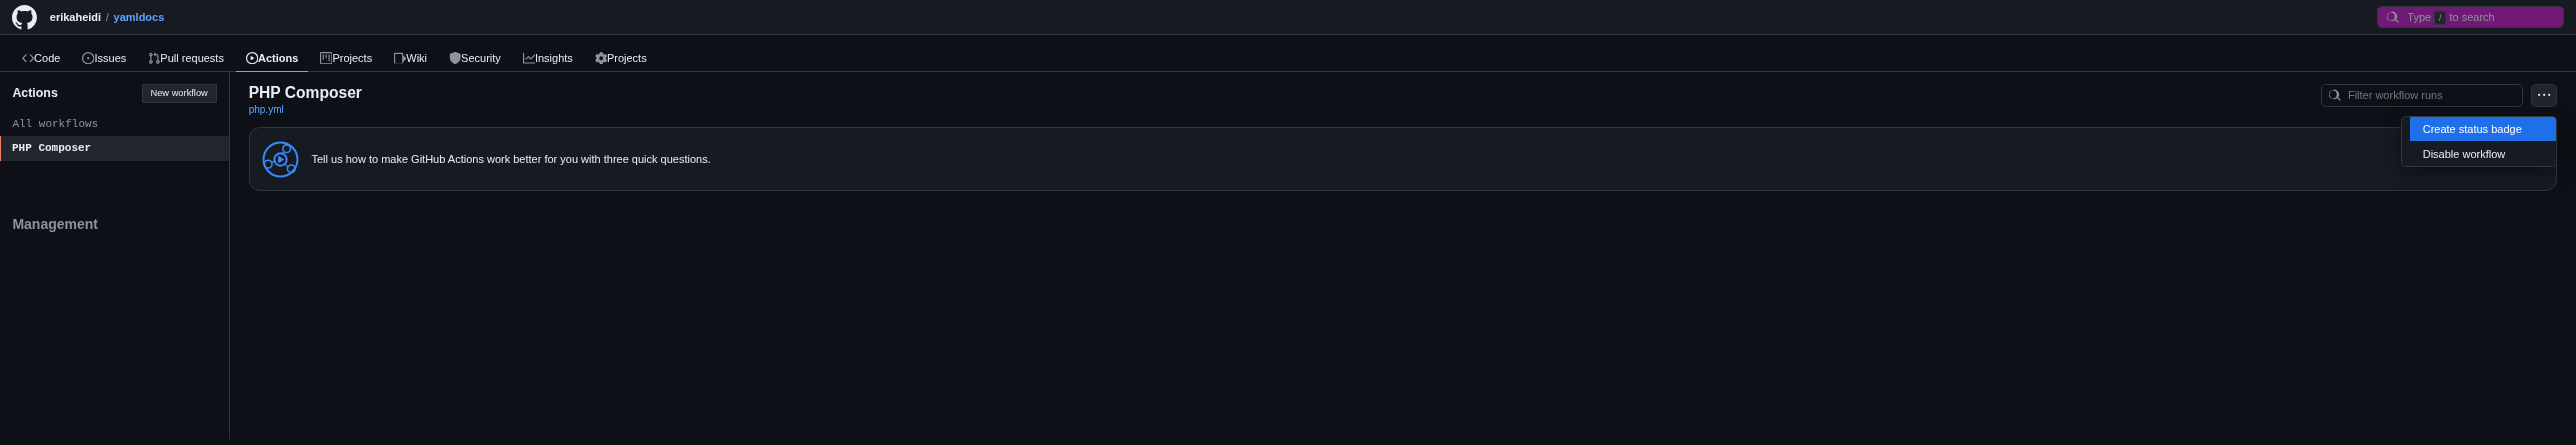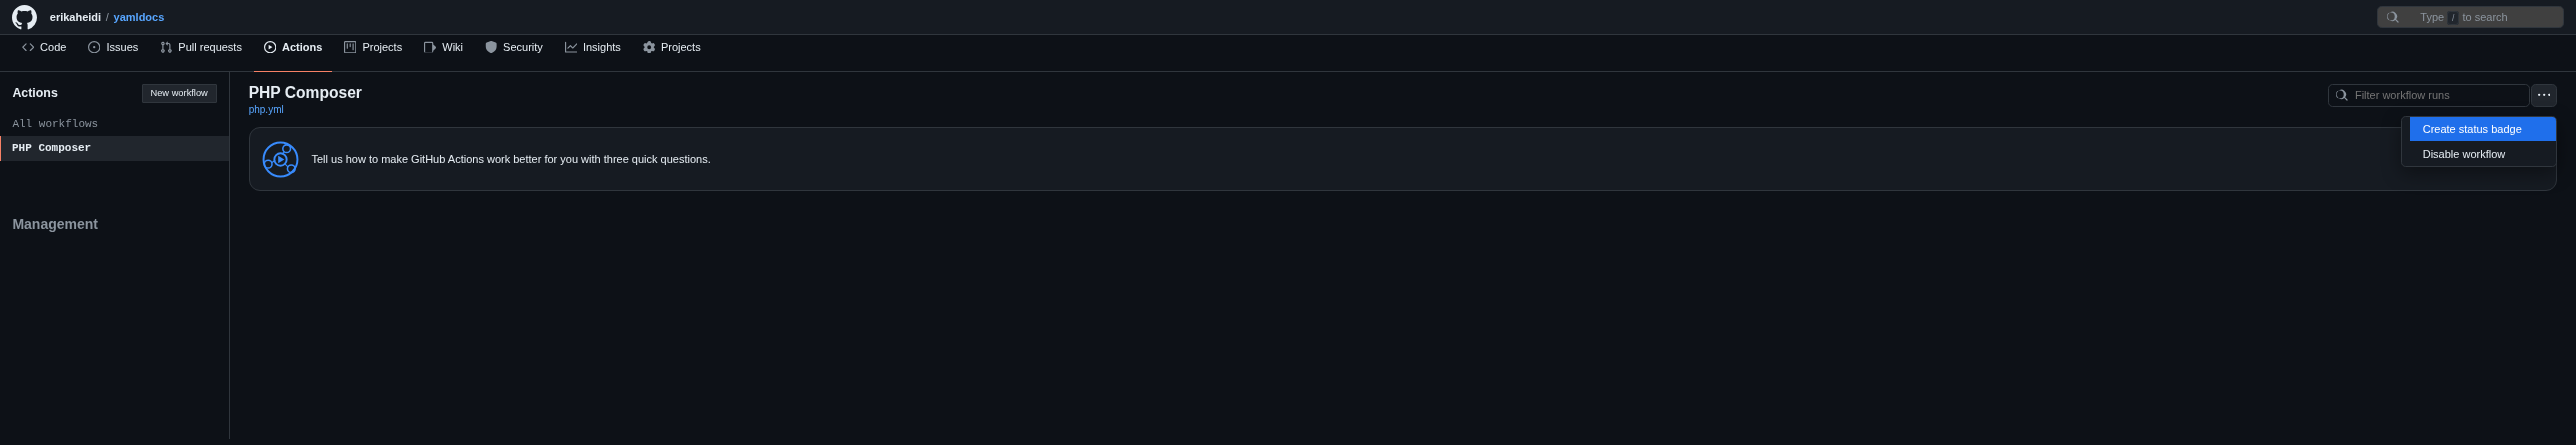--- a/index.html
+++ b/index.html
@@ -38,25 +38,25 @@
       color: #8b949e;
       font-weight: 400;
     }
     .nav-breadcrumb .repo-name {
       color: #58a6ff;
     }
     .nav-search {
       margin-left: auto;
       display: flex;
       align-items: center;
-      background: #404040;
+      background: #701a75;
       border: 0.8px solid #30363d;
       border-radius: 4.7px;
       padding: 3.9px 9.3px;
-      gap: 21px;
+      gap: 8px;
       min-width: 187px;
       color: #8b949e;
       font-size: 11px;
     }
     .nav-search svg {
       fill: #8b949e;
       flex-shrink: 0;
     }
 
     
@@ -64,22 +64,22 @@
       background: #0d1117;
       border-bottom: 0.8px solid #30363d;
       display: flex;
       align-items: center;
       padding: 0 12.4px;
       gap: 3.1px;
       height: 37px;
     }
     .repo-nav-item {
       display: flex;
-      align-items: flex-start;
-      gap: 6px;
+      align-items: flex-end;
+      gap: 0;
       padding: 6.2px 9.3px;
       color: #e6edf3;
       font-size: 11px;
       cursor: pointer;
       border-bottom: 1.6px solid transparent;
       height: 37px;
       text-decoration: none;
       white-space: nowrap;
     }
     .repo-nav-item.active {
@@ -174,21 +174,21 @@
     .workflow-file-link {
       color: #58a6ff;
       font-size: 10px;
       text-decoration: none;
       display: block;
       margin-top: 1.6px;
     }
     .filter-row {
       display: flex;
       align-items: center;
-      gap: 1px;
+      gap: 8px;
     }
     .filter-input-wrapper {
       display: flex;
       align-items: center;
       background: #0d1117;
       border: 0.8px solid #30363d;
       border-radius: 4.7px;
       padding: 3.9px 7.8px;
       gap: 6.2px;
       min-width: 202px;

